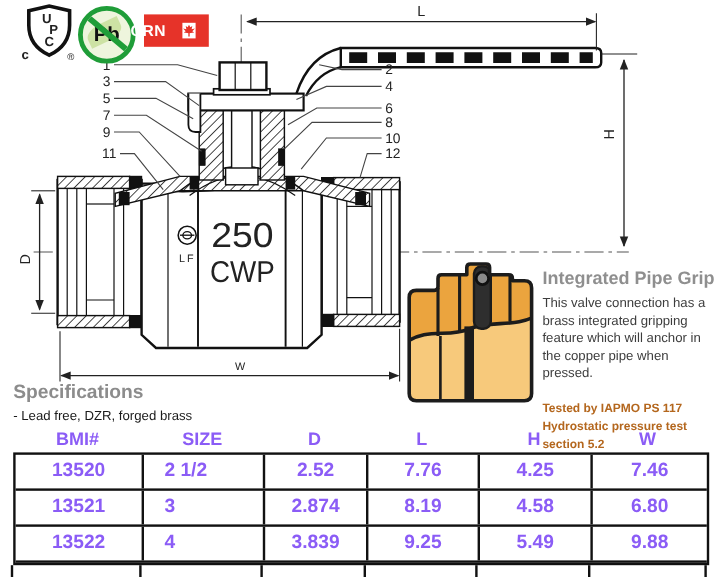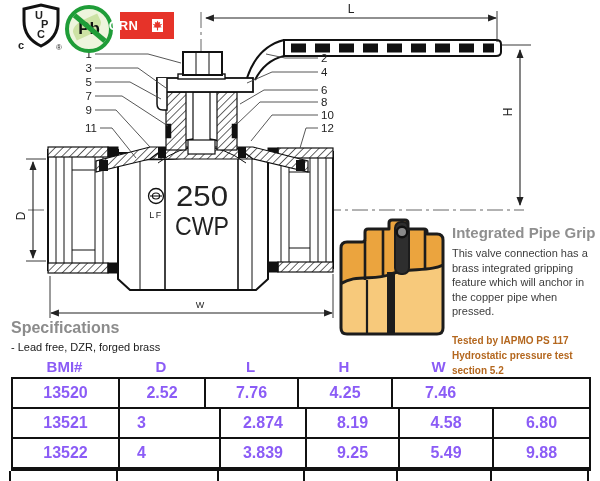--- a/index.html
+++ b/index.html
@@ -26,21 +26,21 @@
   .grip-tested{margin-top:14px;font-size:10px;line-height:1.5;font-weight:700;}
   
   .specs{left:11px;top:319px;}
   .specs-title{font-size:16px;font-weight:700;color:#8c8c8c;}
   .specs-item{margin-top:4px;font-size:11px;color:#1a1a1a;text-align:center;}
   
   .dim-table{left:11px;top:356px;width:580px;}
   .t-head{display:flex;height:21px;}
   .t-head .cell{font-weight:700;font-size:15px;display:flex;align-items:center;justify-content:center;}
   .t-grid{border:2px solid #111;width:576px;}
-  .t-row{display:flex;height:28px;border-bottom:2px solid #111;}
+  .t-row{display:flex;height:28px;border-bottom:2px solid #111;justify-content:flex-end;}
   .t-row:last-child{border-bottom:2px solid #111;}
   .t-stub{display:flex;height:16px;border-left:2px solid #111;border-right:2px solid #111;margin-left:-2px;width:576px;}
   .t-stub .cell{height:100%;}
   .cell{box-sizing:border-box;display:flex;align-items:center;justify-content:center;
     font-size:16px;font-weight:700;color:#8b5cf6;}
   .c0{width:107px;} .c1{width:101px;} .c2{width:86px;} .c3{width:93px;} .c4{width:94px;} .c5{width:95px;}
   .t-row .cell,.t-stub .cell{border-right:2px solid #111;}
   .t-row .cell:last-child,.t-stub .cell:last-child{border-right:none;}
   .cell.size-col{justify-content:flex-start;padding-left:17px;}
   svg text{font-family:"Liberation Sans",sans-serif;fill:#222;}
@@ -261,28 +261,30 @@
   </div>
 
   <div class="abs specs">
     <div class="specs-title">Specifications</div>
     <div class="specs-item">- Lead free, DZR, forged brass</div>
   </div>
 
   <div class="abs dim-table">
     <div class="t-head">
       <div class="cell c0">BMI#</div>
+      <div class="cell c1">SIZE</div>
       <div class="cell c2">D</div>
       <div class="cell c3">L</div>
       <div class="cell c4">H</div>
       <div class="cell c5">W</div>
     </div>
     <div class="t-grid">
       <div class="t-row">
         <div class="cell c0">13520</div>
+        <div class="cell c1 size-col">2 1/2</div>
         <div class="cell c2">2.52</div>
         <div class="cell c3">7.76</div>
         <div class="cell c4">4.25</div>
         <div class="cell c5">7.46</div>
       </div>
       <div class="t-row">
         <div class="cell c0">13521</div>
         <div class="cell c1 size-col">3</div>
         <div class="cell c2">2.874</div>
         <div class="cell c3">8.19</div>

